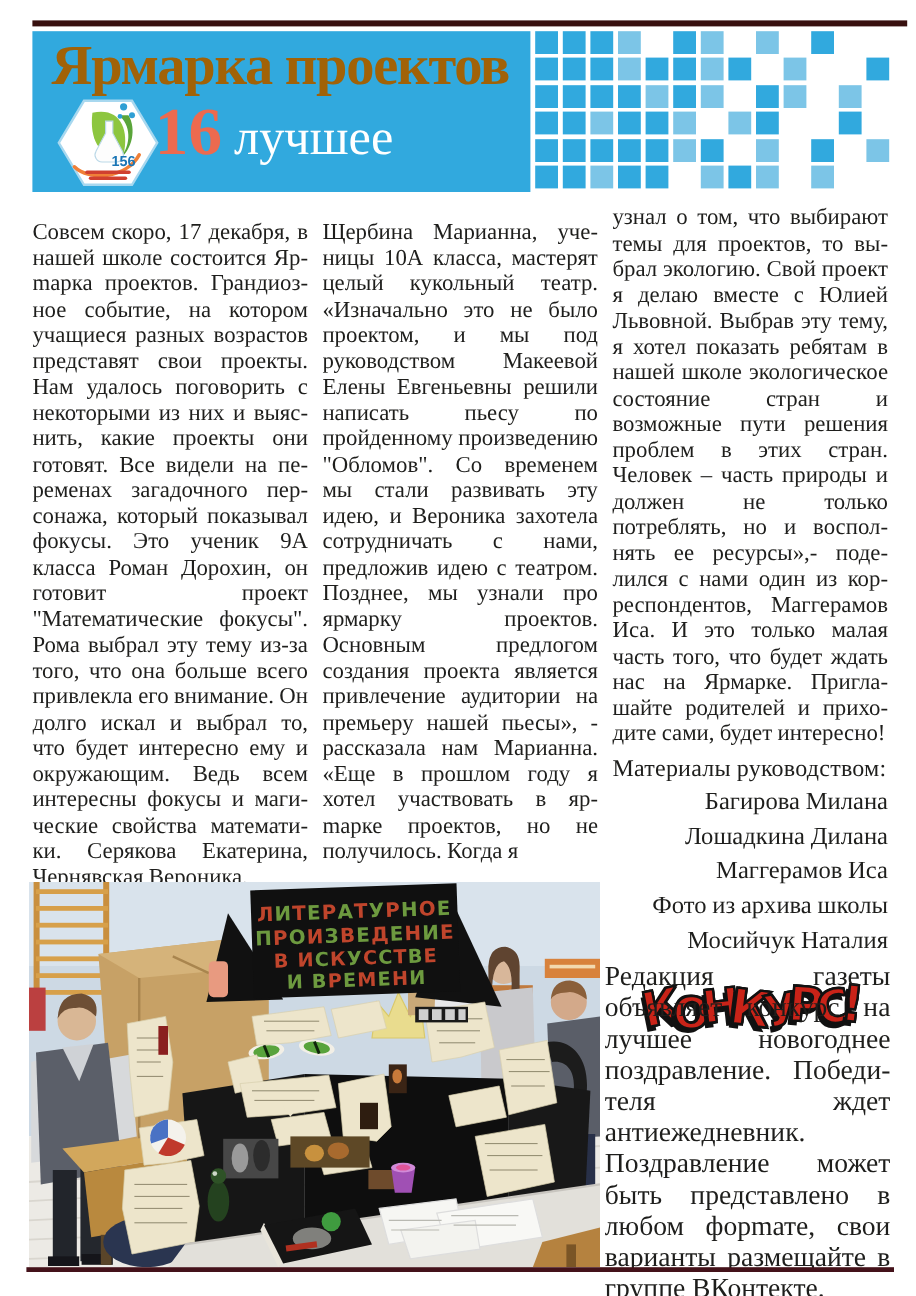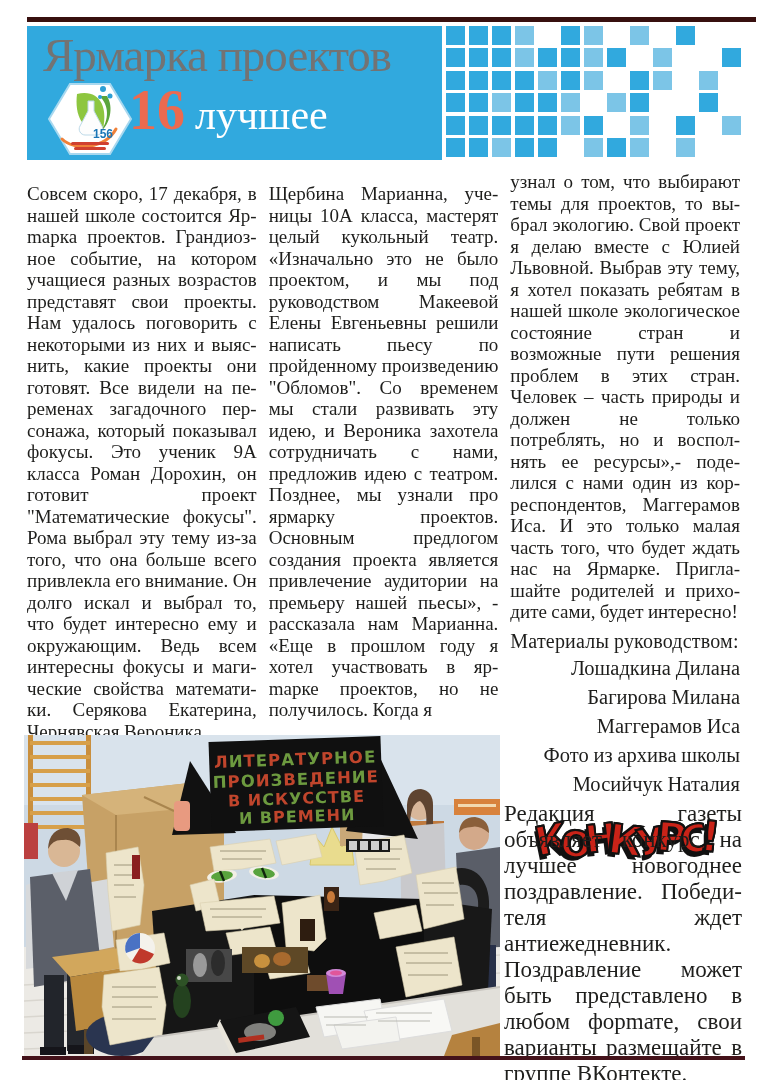--- a/index.html
+++ b/index.html
@@ -8,22 +8,22 @@
   .rule{position:absolute;background:#38100f;}
   .rule-top{left:27px;top:17px;width:729px;height:5px;}
   .rule-bottom{left:22px;top:1056px;width:723px;height:4px;background:#44121a;}
 
   
   .banner{position:absolute;left:27px;top:26px;width:729px;height:134px;background:#fff;}
   .banner-solid{position:absolute;left:0;top:0;width:415px;height:134px;background:#31A9DE;}
   .mosaic{position:absolute;left:415px;top:0;width:314px;height:134px;}
   .sq{position:absolute;width:19px;height:19px;background:#31A9DE;}
   .sq-light{background:#7CC5E7;}
-  .title{position:absolute;left:16px;top:2px;margin:0;font-size:47px;font-weight:400;
-         color:#737373;letter-spacing:-1px;white-space:nowrap;}
+  .title{position:absolute;left:16px;top:2px;margin:0;font-size:47px;font-weight:700;
+         color:#a16207;letter-spacing:-1px;white-space:nowrap;}
   .date-row{position:absolute;left:102px;top:56px;display:flex;align-items:baseline;gap:10px;white-space:nowrap;}
   .date-day{font-size:56px;font-weight:bold;color:#EC6A4F;line-height:1;}
   .date-month{font-size:42px;color:#ffffff;line-height:1;}
   .logo{position:absolute;left:20px;top:50px;width:86px;height:86px;}
 
   
   .cols{position:absolute;left:27px;top:171px;width:713px;display:flex;gap:12px;align-items:flex-start;}
   .col{width:233px;font-size:19px;line-height:21.5px;text-align:justify;
        hyphens:manual;-webkit-hyphens:manual;word-spacing:-0.3px;}
   .col-clip{height:562px;overflow:hidden;margin-top:12px;}
@@ -143,22 +143,22 @@
   </header>
 
   <main class="cols">
     <div class="col col-clip">Совсем скоро, 17 декабря, в нашей школе состоится Яр­mарка проектов. Грандиоз­ное событие, на котором учащиеся разных возрастов представят свои проекты. Нам удалось поговорить с некоторыми из них и выяс­нить, какие проекты они готовят. Все видели на пе­ременах загадочного пер­сонажа, который показы­вал фокусы. Это ученик 9А класса Роман Дорохин, он готовит проект "Математические фокусы". Рома выбрал эту тему из-за того, что она больше всего привлекла его внимание. Он долго искал и выбрал то, что будет интересно ему и окружающим. Ведь всем интересны фокусы и маги­ческие свойства математи­ки. Серякова Екатери­на, Чернявская Вероника,</div>
     <div class="col col-clip">Щербина Марианна, уче­ницы 10А класса, масте­рят целый кукольный театр. «Изначально это не было проектом, и мы под руководством Макее­вой Елены Евгеньевны решили написать пьесу по пройденному произ­ведению "Обломов". Со временем мы стали раз­вивать эту идею, и Веро­ника захотела сотрудни­чать с нами, предложив идею с театром. Позднее, мы узнали про ярмарку проектов. Основным предлогом создания про­екта является привлече­ние аудитории на премь­еру нашей пьесы», - рас­сказала нам Марианна. «Еще  в прошлом году я хотел участвовать в яр­mарке проектов, но не получилось. Когда я</div>
     <div class="col">
       <span>узнал о том, что выбирают темы для проектов, то вы­брал экологию. Свой про­ект я делаю вместе с Юли­ей Львовной. Выбрав эту тему, я хотел показать ре­бятам в нашей школе эко­логическое состояние стран и возможные пути решения проблем в этих стран. Человек – часть при­роды и должен не только потреблять, но и воспол­нять ее ресурсы»,- поде­лился с нами один из кор­респондентов, Маггерамов Иса. И это только малая часть того, что будет ждать нас на Ярмарке. Пригла­шайте родителей и прихо­дите сами, будет интерес­но!</span>
       <div class="credits">
         <div class="credits-heading">Материалы руководством:</div>
         <div>
+            <div class="credit-name">Багирова Милана</div>
             <div class="credit-name">Лошадкина Дилана</div>
-            <div class="credit-name">Багирова Милана</div>
             <div class="credit-name">Маггерамов Иса</div>
             <div class="credit-name">Фото из архива школы</div>
             <div class="credit-name">Мосийчук Наталия</div>
           </div>
       </div>
     </div>
   </main>
 
   <figure class="photo">
     <svg width="476" height="321" viewBox="0 0 476 321">

